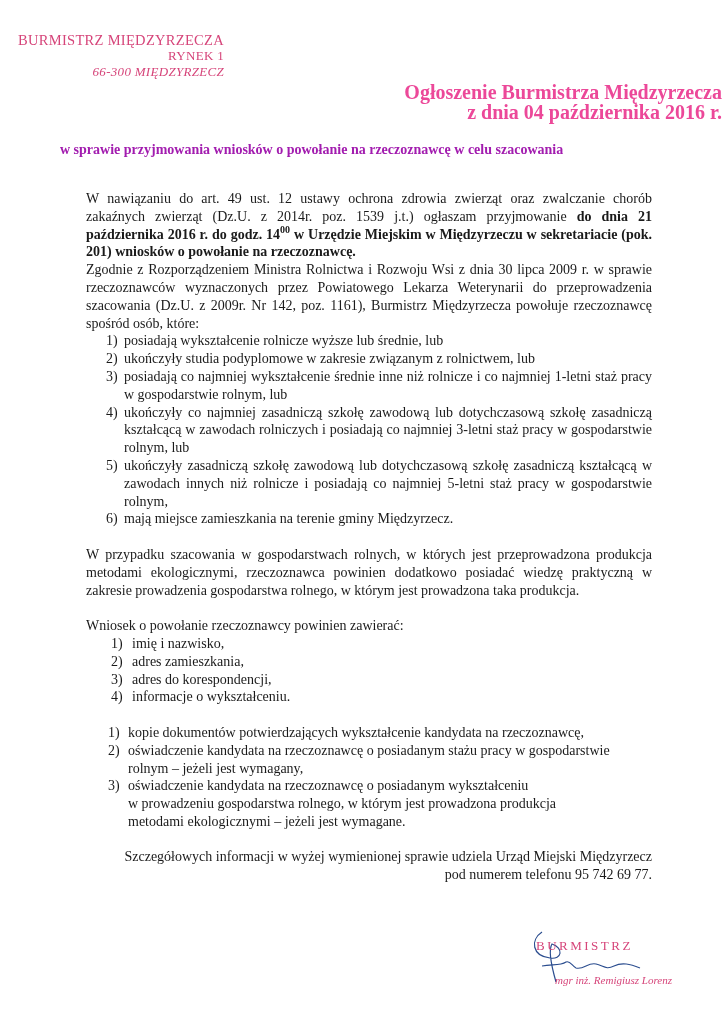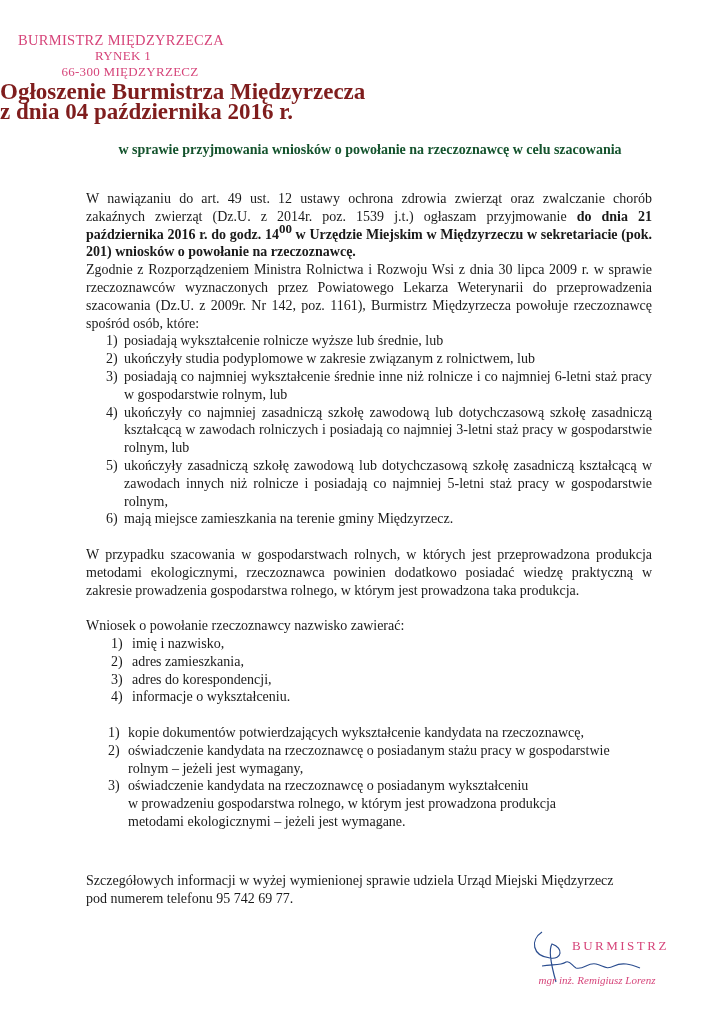--- a/index.html
+++ b/index.html
@@ -8,62 +8,61 @@
       font-family: "Liberation Serif", "DejaVu Serif", serif;
       color: #1a1a1a;
     }
     .stamp {
       position: absolute; left: 14px; top: 32px; width: 210px;
       text-align: center; color: #d6457a;
       font-family: "Liberation Serif", serif;
       line-height: 16px; letter-spacing: 0.3px;
     }
     .stamp .s1 { font-size: 14.5px; text-align: right; padding-left: 4px; }
-    .stamp .s2 { font-size: 13px; padding-left: 8px; }
-    .stamp .s3 { font-size: 13px; text-align: center; padding-left: 22px; }
+    .stamp .s2 { font-size: 13px; padding-left: 8px; text-align: right; }
+    .stamp .s3 { font-size: 13px; text-align: right; padding-left: 22px; font-style: italic; }
 
     .title {
       position: absolute; left: 0; width: 722px; top: 82px;
-      text-align: left; font-weight: bold; font-size: 23px; line-height: 20px;
-      color: #7f1d1d;
+      text-align: right; font-weight: bold; font-size: 20px; line-height: 20px;
+      color: #ec4899;
     }
     .subject {
       position: absolute; left: 60px; width: 620px; top: 141px;
-      text-align: center; font-weight: bold; font-size: 14px; line-height: 17px;
-      color: #14532d;
+      text-align: left; font-weight: bold; font-size: 14px; line-height: 17px;
+      color: #a21caf;
     }
     .body {
       position: absolute; left: 86px; width: 566px; top: 190px;
       font-size: 14px; line-height: 17.8px; text-align: justify;
     }
     .body p { margin: 0; }
     .body b { font-weight: bold; }
-    .body sup { font-size: 13px; line-height: 0; vertical-align: 6px; font-weight: bold; }
+    .body sup { font-size: 10px; line-height: 0; vertical-align: 6px; font-weight: bold; }
     .gap { height: 17.8px; }
     ol.l1 { margin: 0; padding: 0; list-style: none; }
     ol.l1 li { position: relative; padding-left: 38px; }
     ol.l1 li .num { position: absolute; left: 20px; top: 0; }
     ol.l2 { margin: 0; padding: 0; list-style: none; }
     ol.l2 li { position: relative; padding-left: 46px; text-align: left; }
     ol.l2 li .num { position: absolute; left: 25px; top: 0; }
     ol.l3 { margin: 0; padding: 0; list-style: none; }
     ol.l3 li { position: relative; padding-left: 42px; text-align: left; }
     ol.l3 li .num { position: absolute; left: 22px; top: 0; }
 
     .sig {
       position: absolute; left: 522px; top: 926px; width: 150px; height: 70px;
     }
     .sig .title-stamp {
       position: absolute; left: 14px; top: 12px;
       color: #d6457a; font-size: 13px; letter-spacing: 2.5px;
       font-family: "Liberation Serif", serif;
-      margin-left: 36px;
     }
     .sig .name {
-      position: absolute; left: 0px; top: 48px; width: 150px; text-align: center;
+      position: absolute; left: 0px; top: 48px; width: 150px; text-align: right;
       color: #d6457a; font-size: 11px; font-style: italic;
       font-family: "Liberation Serif", serif;
     }
     .sig svg { position: absolute; left: 0; top: 0; }
   </style>
 </head>
 <body>
 
 <div class="stamp">
   <div class="s1">BURMISTRZ MIĘDZYRZECZA</div>
@@ -80,31 +79,31 @@
   <div>w sprawie przyjmowania wniosków o powołanie na rzeczoznawcę w celu szacowania</div>
 </div>
 
 <div class="body">
   <p><span>W nawiązaniu do art. 49 ust. 12 ustawy ochrona zdrowia zwierząt oraz zwalczanie chorób zakaźnych zwierząt (Dz.U. z 2014r. poz. 1539 j.t.) ogłaszam przyjmowanie </span><b><span>do dnia 21 października 2016 r. do godz. 14</span><sup>00</sup><span> w Urzędzie Miejskim w Międzyrzeczu w sekretariacie (pok. 201) wniosków o powołanie na rzeczoznawcę.</span></b></p>
   <p>Zgodnie z Rozporządzeniem Ministra Rolnictwa i Rozwoju Wsi z dnia 30 lipca 2009 r. w sprawie rzeczoznawców wyznaczonych przez Powiatowego Lekarza Weterynarii do przeprowadzenia szacowania (Dz.U. z 2009r. Nr 142, poz. 1161), Burmistrz Międzyrzecza powołuje rzeczoznawcę spośród osób, które:</p>
 
   <ol class="l1">
     <li><span class="num">1)</span><span>posiadają wykształcenie rolnicze wyższe lub średnie, lub</span></li>
     <li><span class="num">2)</span><span>ukończyły studia podyplomowe w zakresie związanym z rolnictwem, lub</span></li>
-    <li><span class="num">3)</span><span>posiadają co najmniej wykształcenie średnie inne niż rolnicze i co najmniej 6-letni staż pracy w gospodarstwie rolnym, lub</span></li>
+    <li><span class="num">3)</span><span>posiadają co najmniej wykształcenie średnie inne niż rolnicze i co najmniej 1-letni staż pracy w gospodarstwie rolnym, lub</span></li>
     <li><span class="num">4)</span><span>ukończyły co najmniej zasadniczą szkołę zawodową lub dotychczasową szkołę zasadniczą kształcącą w zawodach rolniczych i posiadają co najmniej 3-letni staż pracy w gospodarstwie rolnym, lub</span></li>
     <li><span class="num">5)</span><span>ukończyły zasadniczą szkołę zawodową lub dotychczasową szkołę zasadniczą kształcącą w zawodach innych niż rolnicze i posiadają co najmniej 5-letni staż pracy w gospodarstwie rolnym,</span></li>
     <li><span class="num">6)</span><span>mają miejsce zamieszkania na terenie gminy Międzyrzecz.</span></li>
   </ol>
 
   <div class="gap"></div>
   <p>W przypadku szacowania w gospodarstwach rolnych, w których jest przeprowadzona produkcja metodami ekologicznymi, rzeczoznawca powinien dodatkowo posiadać wiedzę praktyczną w zakresie prowadzenia gospodarstwa rolnego, w którym jest prowadzona taka produkcja.</p>
 
   <div class="gap"></div>
-  <p>Wniosek o powołanie rzeczoznawcy nazwisko zawierać:</p>
+  <p>Wniosek o powołanie rzeczoznawcy powinien zawierać:</p>
   <ol class="l2">
     <li><span class="num">1)</span><span>imię i nazwisko,</span></li>
     <li><span class="num">2)</span><span>adres zamieszkania,</span></li>
     <li><span class="num">3)</span><span>adres do korespondencji,</span></li>
     <li><span class="num">4)</span><span>informacje o wykształceniu.</span></li>
   </ol>
 
   <div class="gap"></div>
   <ol class="l3">
     <li><span class="num">1)</span><span>kopie dokumentów potwierdzających wykształcenie kandydata na rzeczoznawcę,</span></li>
@@ -115,21 +114,21 @@
       </li>
     <li>
         <span class="num">3)</span>
         <div>oświadczenie kandydata na rzeczoznawcę o posiadanym wykształceniu</div>
         <div>w prowadzeniu gospodarstwa rolnego, w którym jest prowadzona produkcja</div>
         <div>metodami ekologicznymi – jeżeli jest wymagane.</div>
       </li>
   </ol>
 
   <div class="gap"></div>
-  <p style="text-align:left;margin-top:24px;">
+  <p style="text-align:right;">
     <span>Szczegółowych informacji w wyżej wymienionej sprawie udziela Urząd Miejski Międzyrzecz</span><br>
     <span>pod numerem telefonu 95 742 69 77.</span>
   </p>
 </div>
 
 <div class="sig">
   <svg width="150" height="70">
     <path d="M20 6 C8 14, 10 30, 28 32 C40 34, 42 22, 30 18 C26 24, 30 42, 34 56" stroke="#2b4d8f" stroke-width="1.2" fill="none"></path>
     <path d="M20 40 C30 38, 38 40, 44 36 C48 34, 50 40, 54 42 C62 44, 66 36, 74 38 C82 40, 84 44, 92 40 C100 36, 108 38, 118 42" stroke="#2b4d8f" stroke-width="1.1" fill="none"></path>
   </svg>

